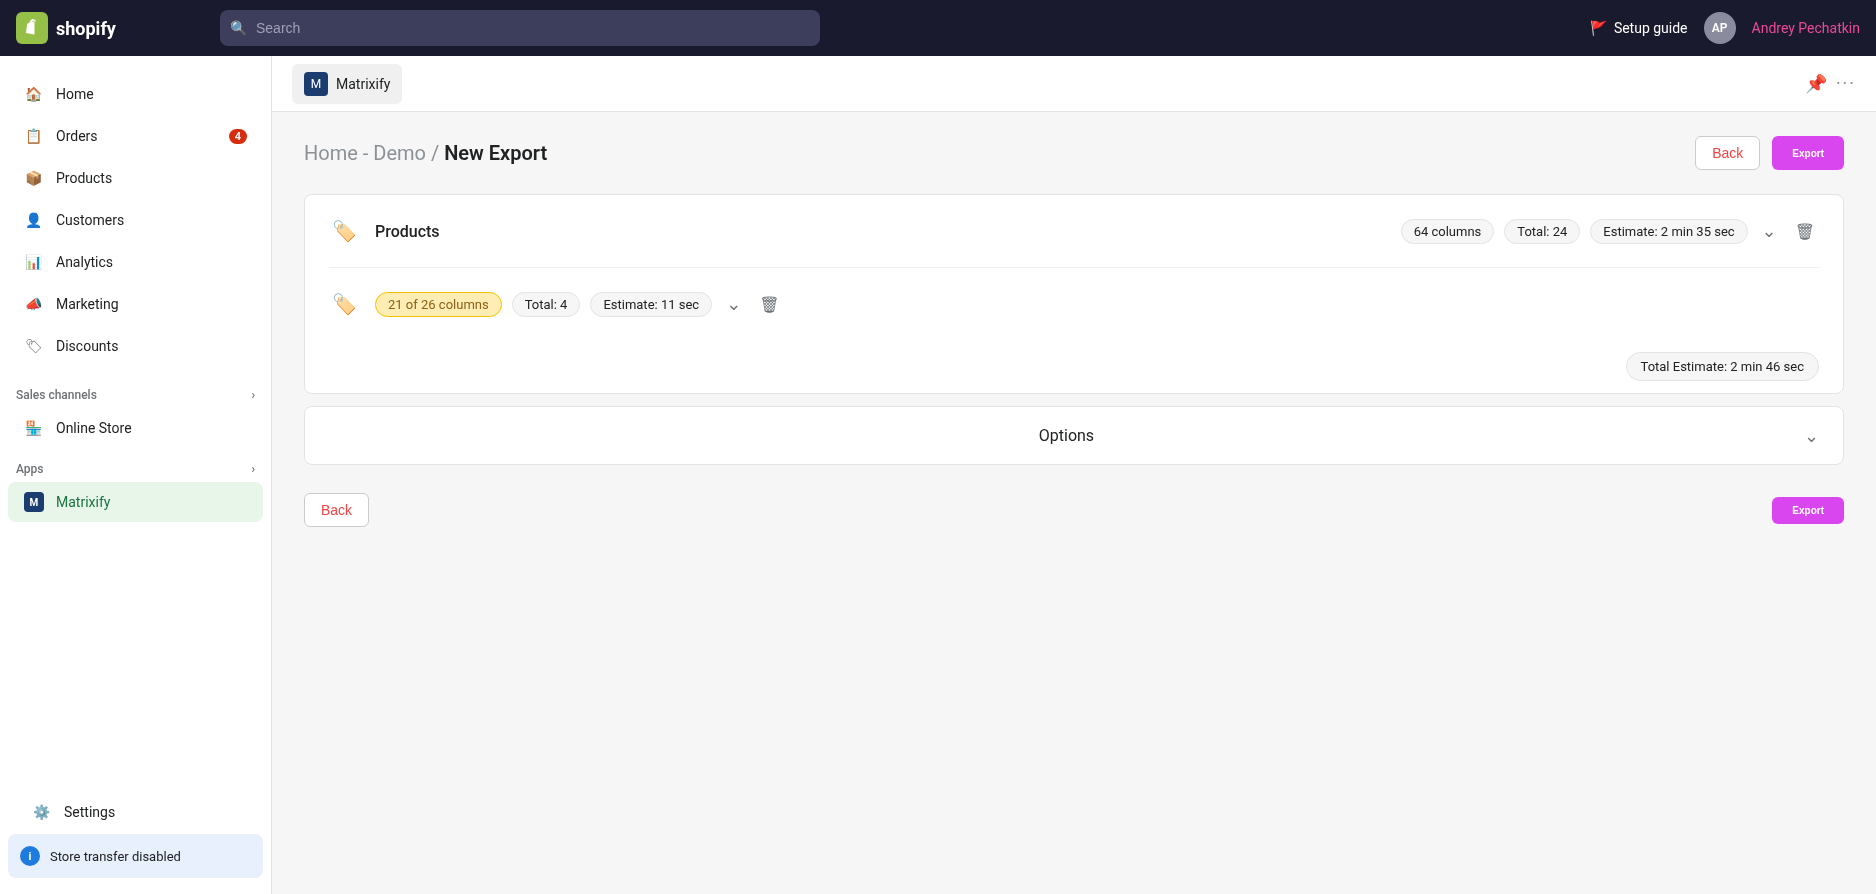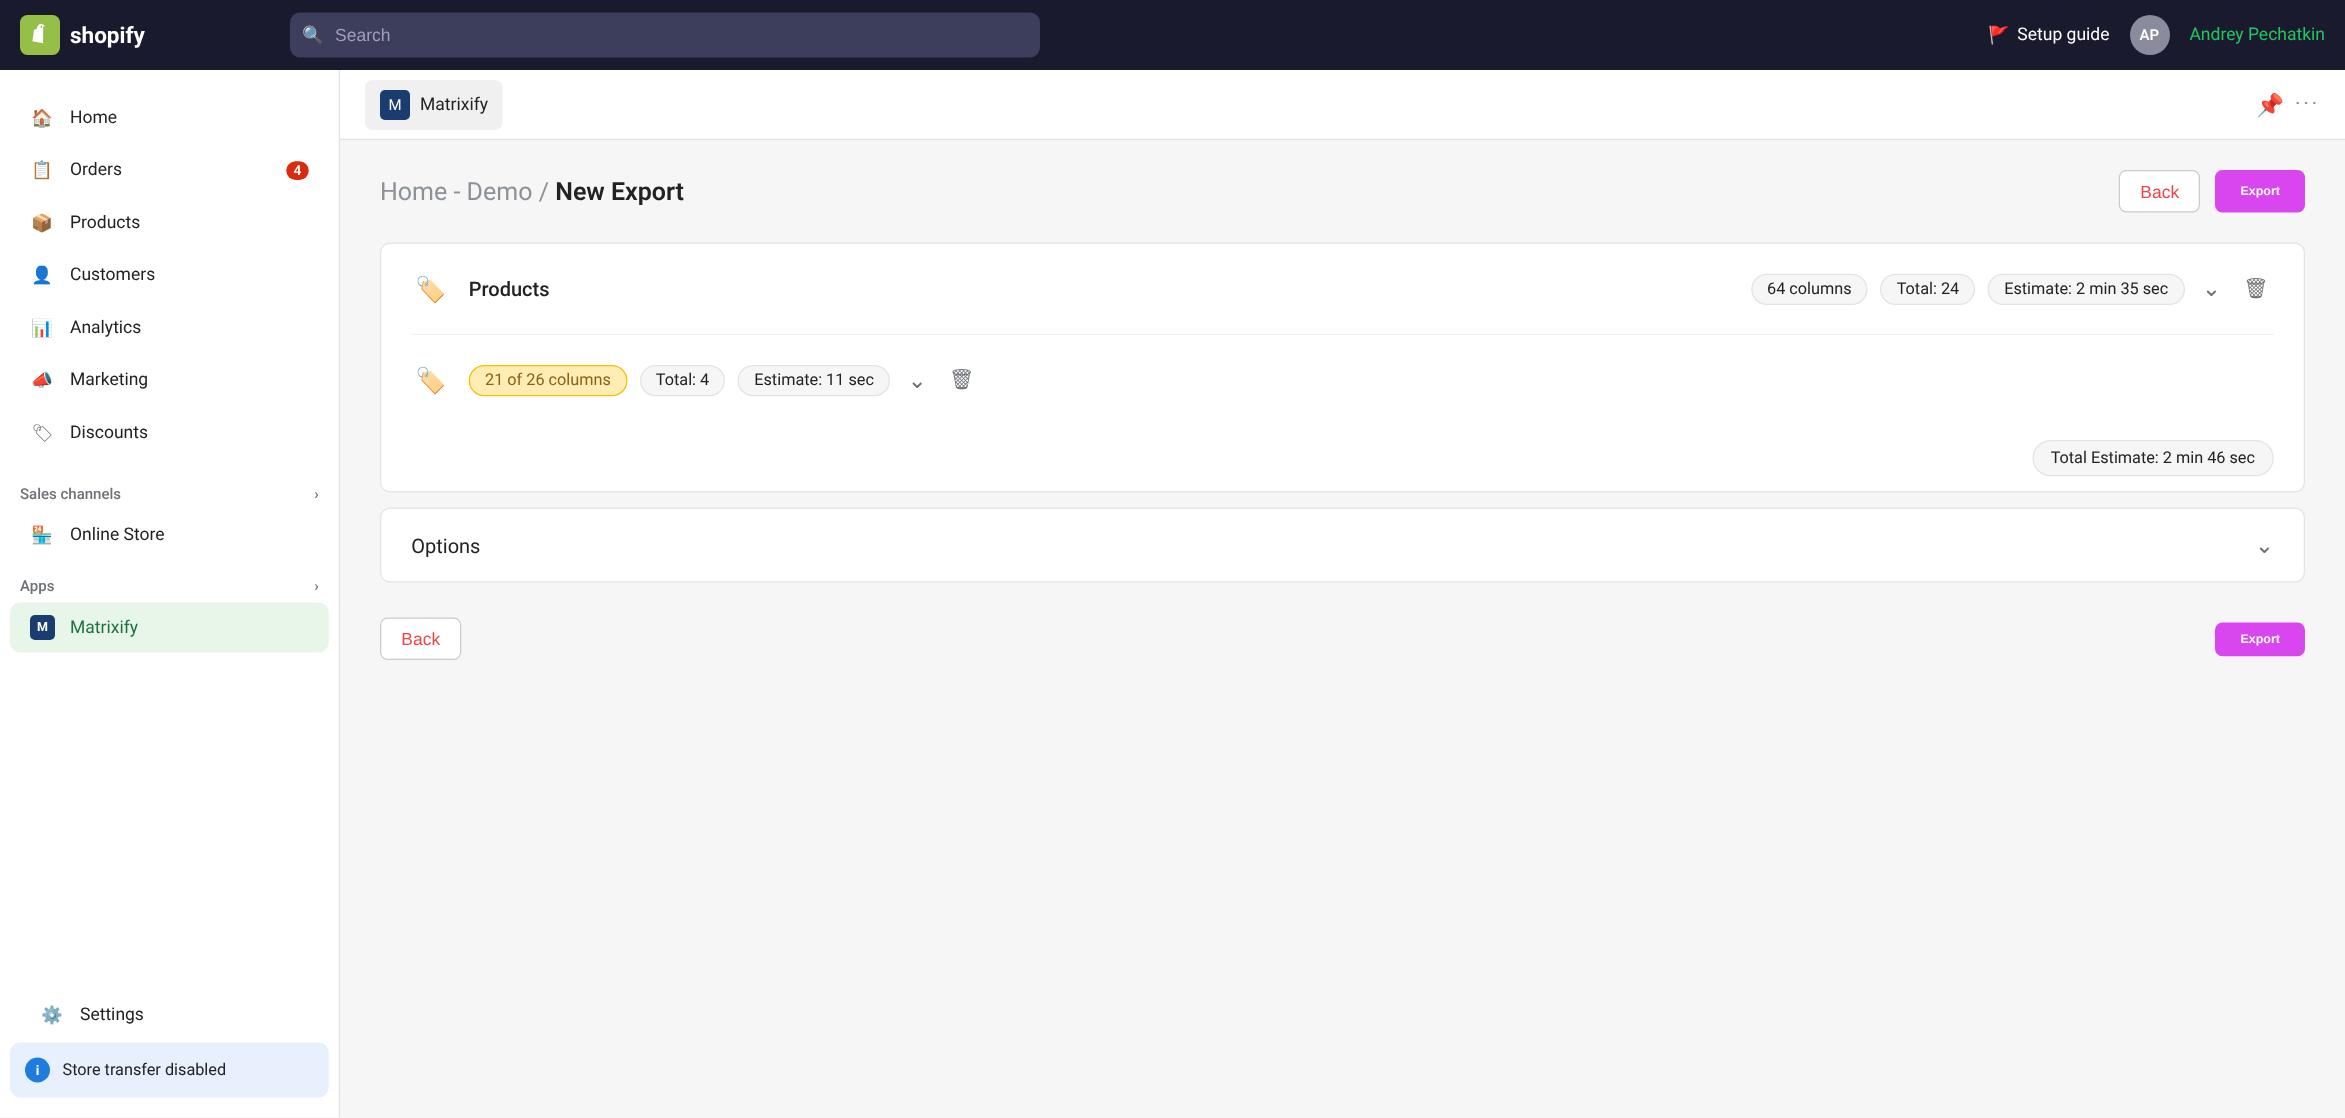--- a/index.html
+++ b/index.html
@@ -1,31 +1,31 @@
 <!DOCTYPE html>
 <html><head>
   <meta charset="utf-8">
   <style>
     * { box-sizing: border-box; margin: 0; padding: 0; }
     body { font-family: -apple-system, BlinkMacSystemFont, 'Segoe UI', Roboto, sans-serif; background: #f6f6f7; color: #202223; font-size: 14px; }
 
     
-    .topbar { display: flex; align-items: center; background: #1a1a2e; height: 56px; padding: 0 16px; gap: 16px; position: fixed; top: 0; left: 0; right: 0; z-index: 100; }
+    .topbar { display: flex; align-items: center; background: #1a1a2e; height: 56px; padding: 0 16px; gap: 4px; position: fixed; top: 0; left: 0; right: 0; z-index: 100; }
     .logo { display: flex; align-items: center; gap: 8px; color: #fff; font-weight: 700; font-size: 18px; min-width: 200px; }
     .logo-icon { width: 32px; height: 32px; background: #96bf48; border-radius: 6px; display: flex; align-items: center; justify-content: center; }
     .logo-icon svg { width: 20px; height: 20px; }
     .search-bar { flex: 1; max-width: 600px; position: relative; }
     .search-bar input { width: 100%; height: 36px; border-radius: 8px; border: none; background: #3d3d5c; color: #fff; padding: 0 12px 0 36px; font-size: 14px; outline: none; }
     .search-bar input::placeholder { color: #a0a0b8; }
     .search-icon-pos { position: absolute; left: 10px; top: 50%; transform: translateY(-50%); color: #a0a0b8; }
     .topbar-right { display: flex; align-items: center; gap: 16px; margin-left: auto; color: #fff; }
     .setup-guide { display: flex; align-items: center; gap: 6px; color: #fff; font-size: 14px; cursor: pointer; }
     .setup-guide-flag { color: #4caf50; }
     .avatar { width: 32px; height: 32px; border-radius: 50%; background: #8b8b9e; display: flex; align-items: center; justify-content: center; color: #fff; font-size: 12px; font-weight: 600; }
-    .user-name { color: #22c55e; font-size: 14px; }
+    .user-name { color: #ec4899; font-size: 14px; }
 
     
     .layout { display: flex; margin-top: 56px; height: calc(100vh - 56px); }
 
     
     .sidebar { width: 272px; background: #fff; border-right: 1px solid #e1e3e5; display: flex; flex-direction: column; height: 100%; overflow-y: auto; flex-shrink: 0; }
     .nav-item { display: flex; align-items: center; gap: 12px; padding: 10px 16px; cursor: pointer; color: #202223; font-size: 14px; border-radius: 8px; margin: 2px 8px; }
     .nav-item.active { background: #e8f5e9; color: #1a7340; }
     .nav-icon { width: 20px; height: 20px; display: flex; align-items: center; justify-content: center; color: #6d7175; }
     .nav-item.active .nav-icon { color: #1a7340; }
@@ -71,21 +71,21 @@
     .estimate-badge { background: #f6f6f7; border: 1px solid #e1e3e5; border-radius: 20px; padding: 4px 12px; font-size: 13px; color: #202223; margin-right: 10px; }
     .row-actions { display: flex; align-items: center; gap: 10px; }
     .chevron-btn { background: none; border: none; cursor: pointer; color: #6d7175; font-size: 18px; padding: 4px; }
     .trash-btn { background: none; border: none; cursor: pointer; color: #6d7175; font-size: 16px; padding: 4px; }
 
     .total-estimate-row { display: flex; justify-content: flex-end; padding: 12px 24px; }
     .total-estimate { background: #f6f6f7; border: 1px solid #e1e3e5; border-radius: 20px; padding: 6px 14px; font-size: 13px; color: #202223; text-align: center; }
 
     
     .options-card { background: #fff; border: 1px solid #e1e3e5; border-radius: 8px; margin-bottom: 16px; }
-    .options-row { display: flex; align-items: center; padding: 18px 24px; cursor: pointer; }
+    .options-row { display: flex; align-items: center; padding: 18px 24px; cursor: pointer; text-align: center; }
     .options-title { font-size: 16px; color: #202223; flex: 1; }
     .options-chevron { color: #6d7175; font-size: 18px; }
 
     
     .bottom-actions { display: flex; justify-content: space-between; align-items: center; padding: 12px 0; margin-bottom: 24px; }
 
     
     .footer-text { text-align: center; color: #6d7175; font-size: 14px; padding: 16px 0 24px; }
     .footer-link { color: #1e7cde; text-decoration: none; }
   </style>

